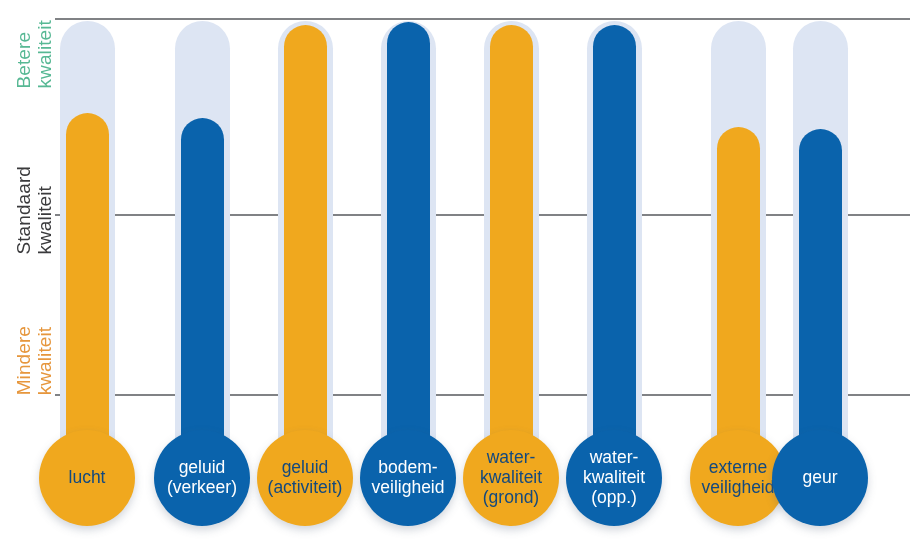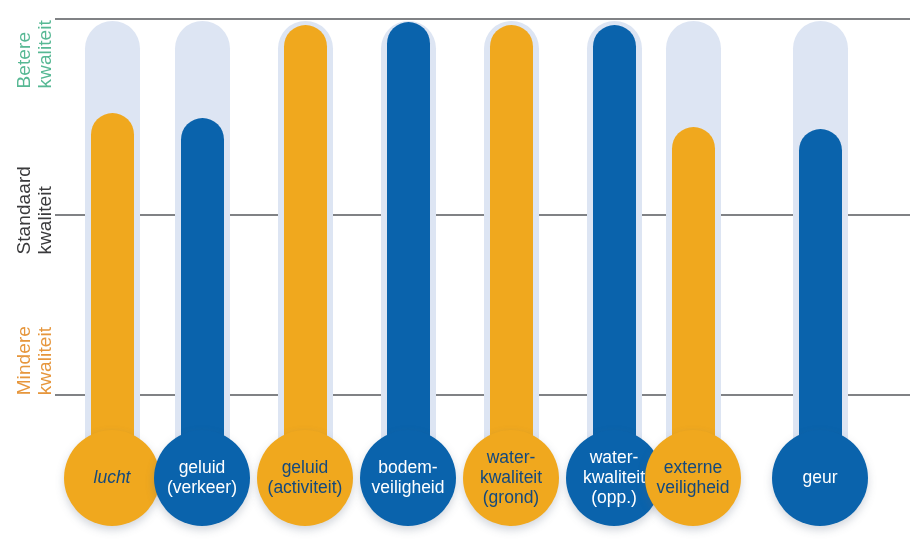--- a/index.html
+++ b/index.html
@@ -123,21 +123,21 @@
   <div class="gridline g-bottom"></div>
 
   <div class="axis-label lab-better">Betere
 kwaliteit</div>
   <div class="axis-label lab-standard">Standaard
 kwaliteit</div>
   <div class="axis-label lab-worse">Mindere
 kwaliteit</div>
 
   <div id="columns-host">
-      <div class="col" style="left: 61px; font-style: italic;">
+      <div class="col" style="left: 36px;">
         <div class="track"></div>
         <div class="fill" style="top: 113px; height: 363px;"></div>
         <div class="bulb" style="top: 430px;">
           <div class="bulb-label">lucht</div>
         </div>
       </div>
       <div class="col" style="left: 151px;">
         <div class="track"></div>
         <div class="fill blue" style="top: 118px; height: 358px;"></div>
         <div class="bulb blue" style="top: 430px;">
@@ -172,21 +172,21 @@
       </div>
       <div class="col" style="left: 563px;">
         <div class="track"></div>
         <div class="fill blue" style="top: 25px; height: 451px;"></div>
         <div class="bulb blue" style="top: 430px;">
           <div class="bulb-label">water-
 kwaliteit
 (opp.)</div>
         </div>
       </div>
-      <div class="col" style="left: 642px;">
+      <div class="col" style="left: 687px;">
         <div class="track"></div>
         <div class="fill" style="top: 127px; height: 349px;"></div>
         <div class="bulb" style="top: 430px;">
           <div class="bulb-label">externe
 veiligheid</div>
         </div>
       </div>
       <div class="col" style="left: 769px;">
         <div class="track"></div>
         <div class="fill blue" style="top: 129px; height: 347px;"></div>

